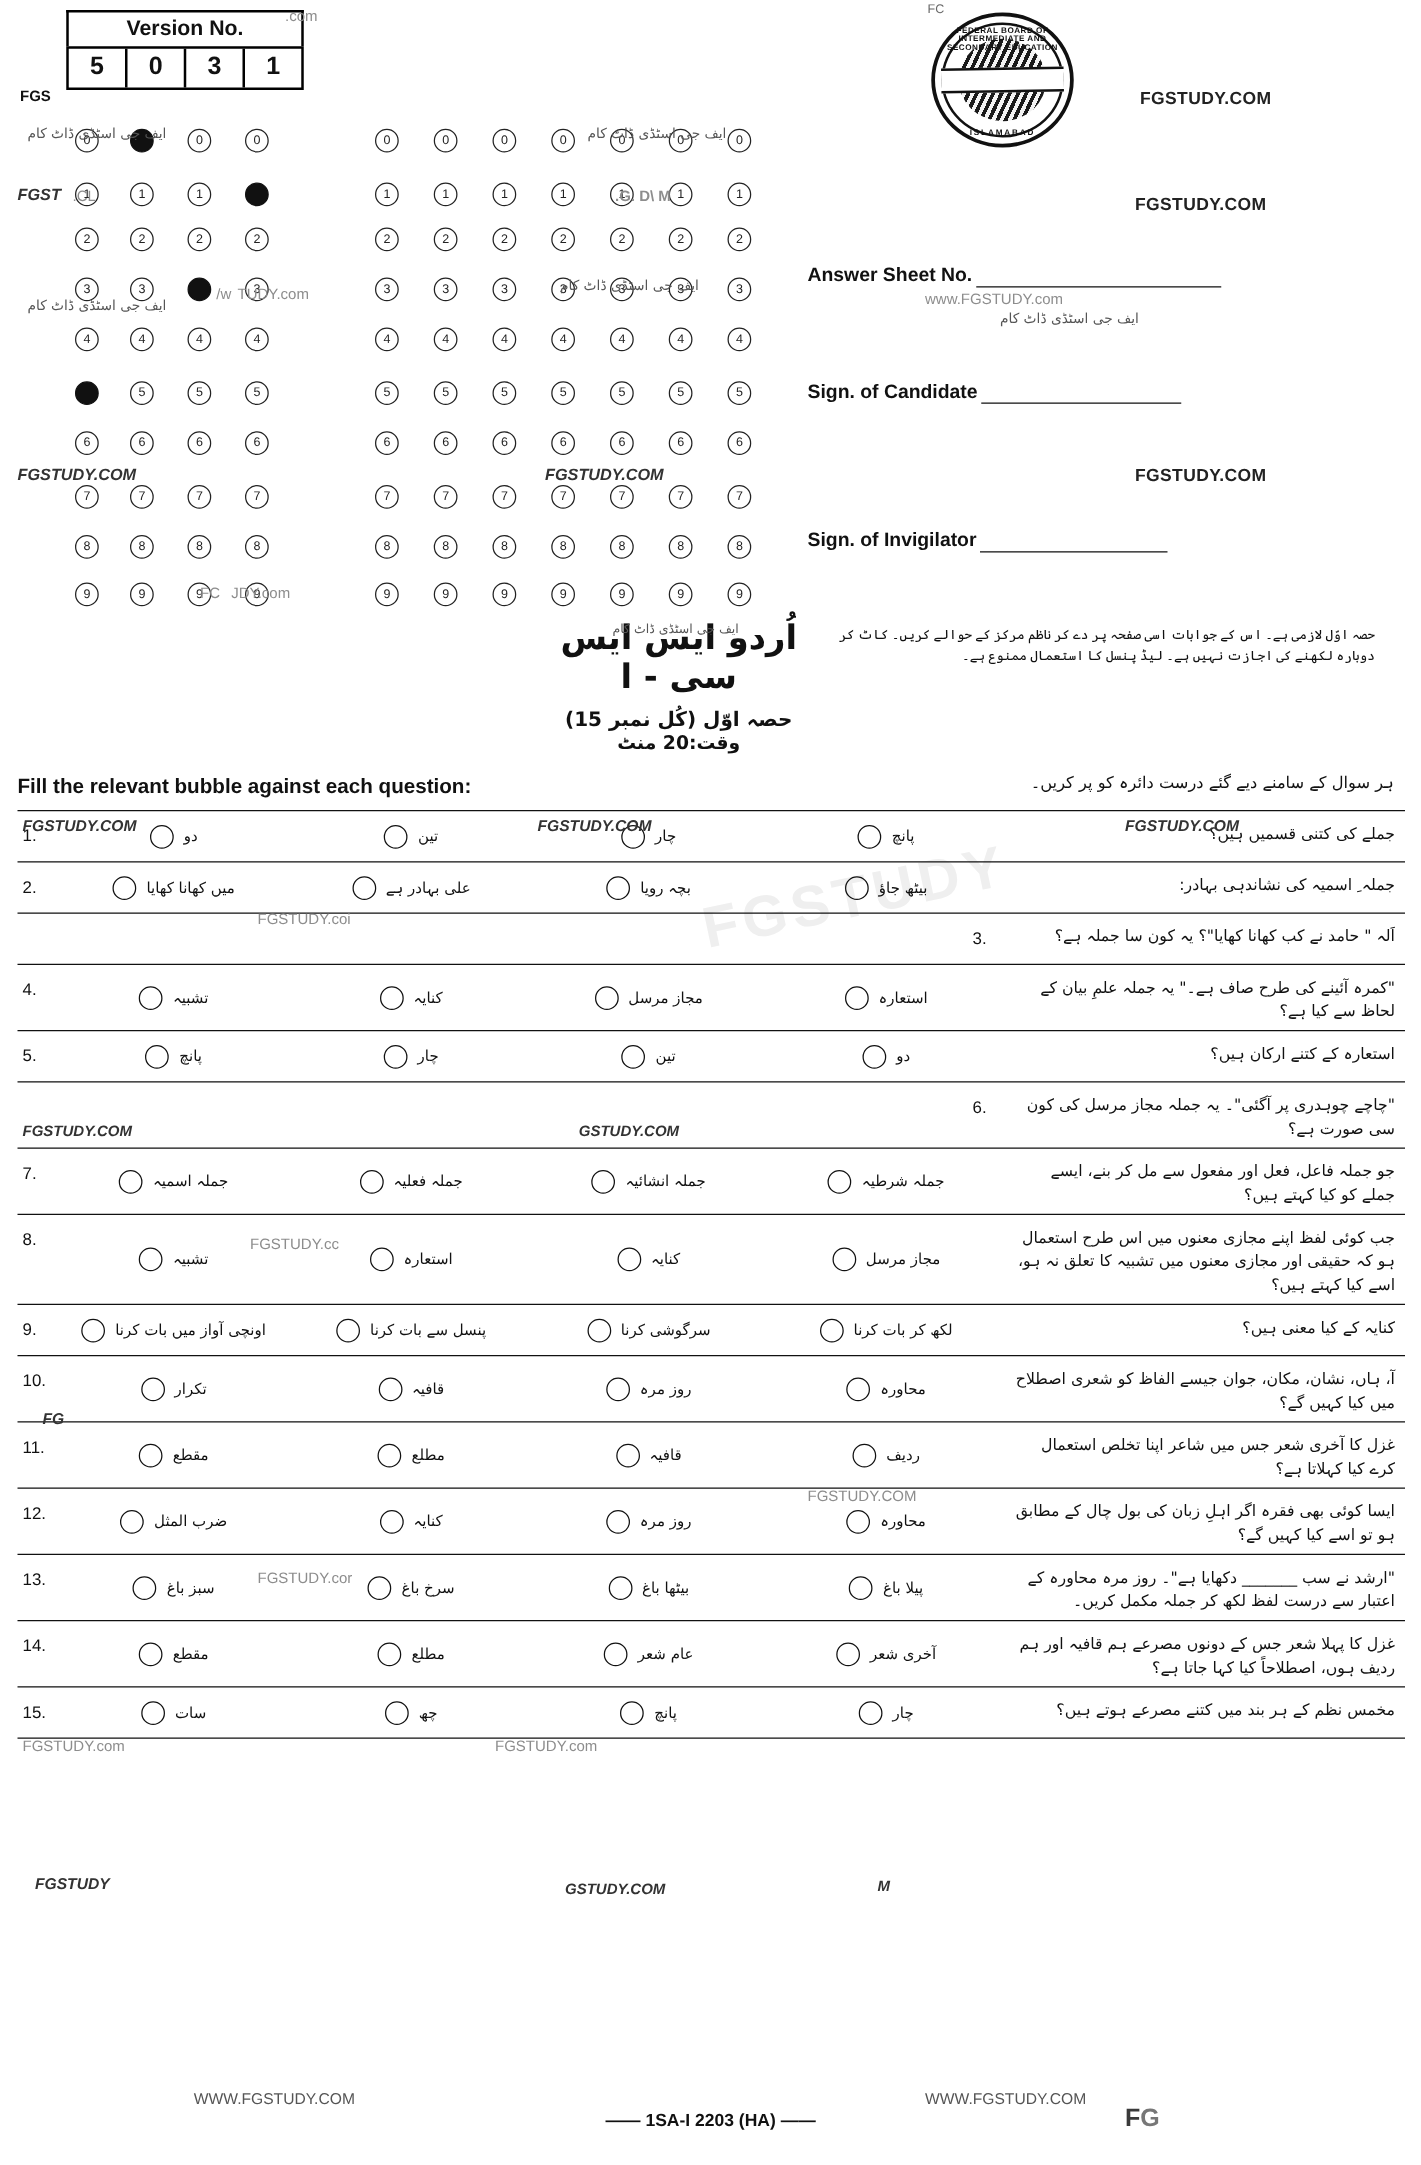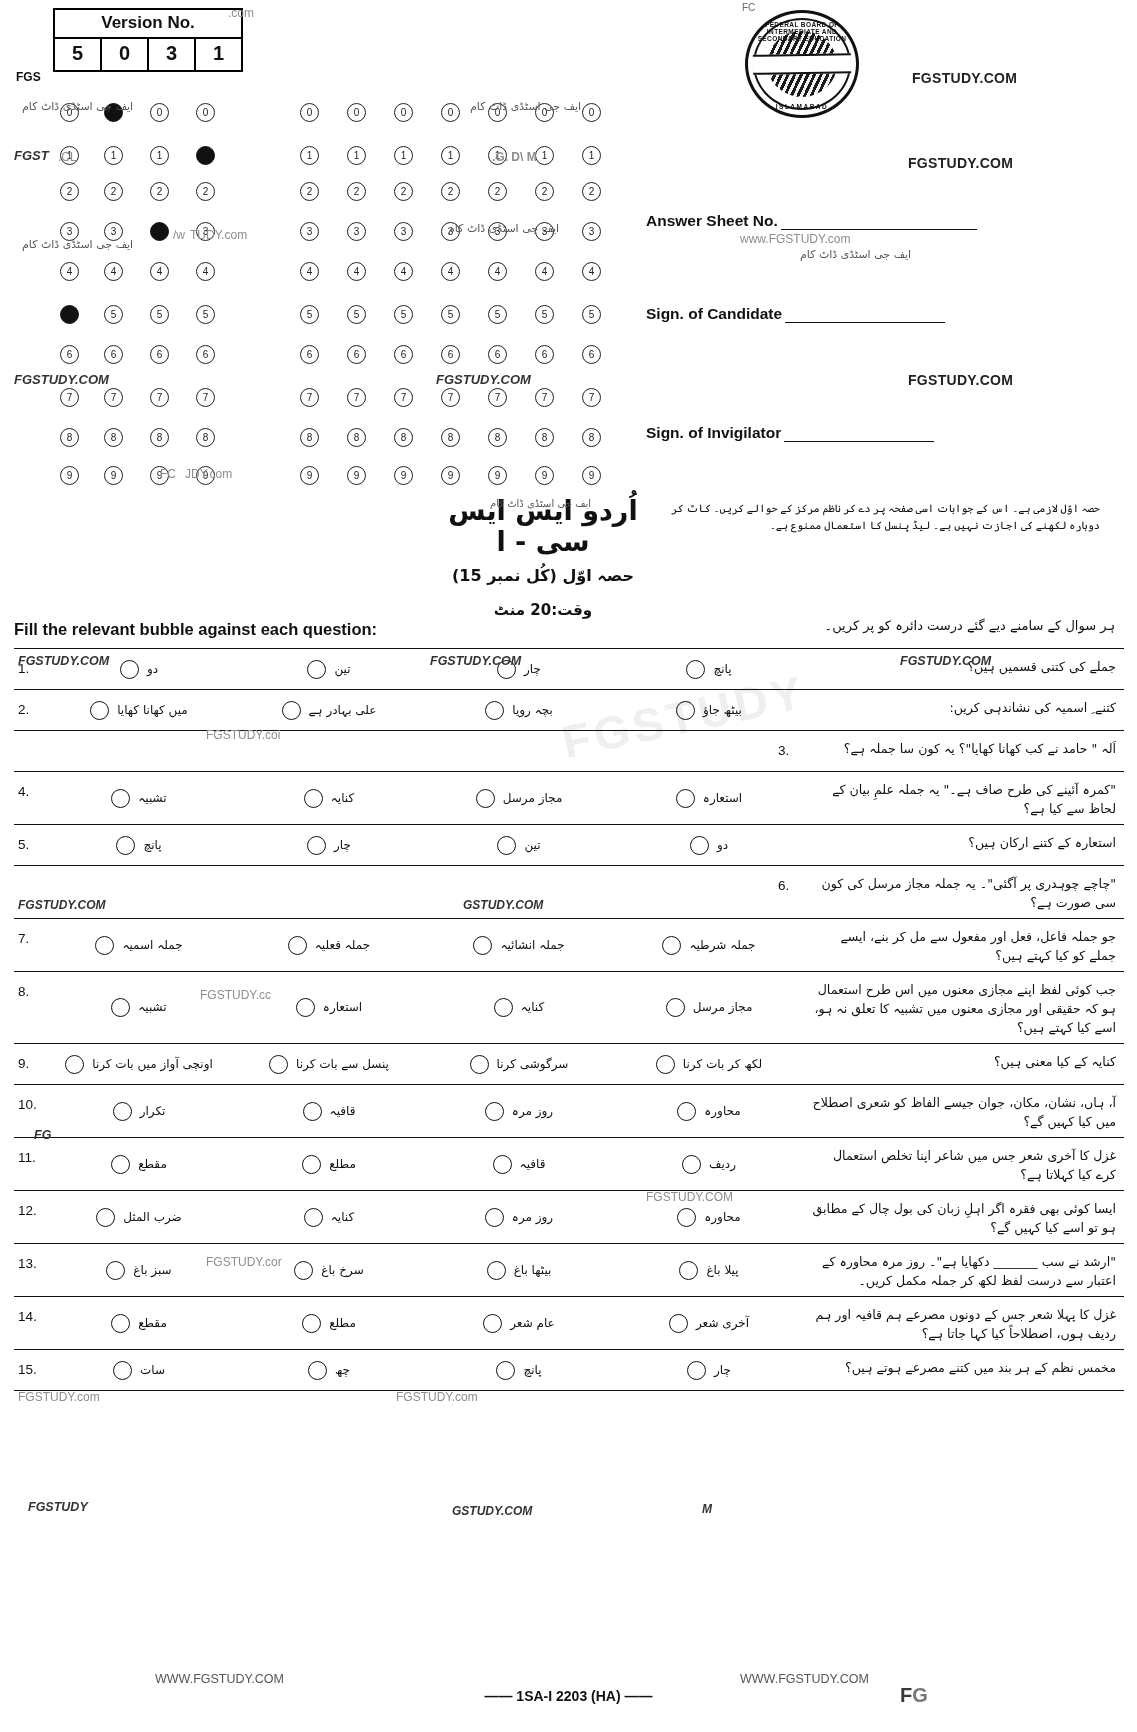--- a/index.html
+++ b/index.html
@@ -235,21 +235,21 @@
     letter-spacing: 1px;
   }
   .center-title .t2 {
     font-size: 16px;
     font-weight: bold;
     margin-top: 9px;
   }
   .center-title .t3 {
     font-size: 15px;
     font-weight: bold;
-    margin-top: 16px;
+    margin-top: 0;
   }
   .instr-ur {
     position: absolute;
     left: 660px; top: 500px;
     width: 440px;
     direction: rtl;
     text-align: right;
     font-family: Liberation Serif, serif;
     font-size: 10.5px;
     line-height: 17px;
@@ -577,21 +577,21 @@
             <div class="otxt">چار</div>
           </div>
           <div class="opt">
             <div class="circ"></div>
             <div class="otxt">پانچ</div>
           </div>
         </div>
       </div>
       <div class="qrow">
         <div class="qnum">2.</div>
-        <div class="qtext">کتنے ِ اسمیہ کی نشاندہی کریں:</div>
+        <div class="qtext">جملہ ِ اسمیہ کی نشاندہی بہادر:</div>
         <div class="opts">
           <div class="opt">
             <div class="circ"></div>
             <div class="otxt">میں کھانا کھایا</div>
           </div>
           <div class="opt">
             <div class="circ"></div>
             <div class="otxt">علی بہادر ہے</div>
           </div>
           <div class="opt">

